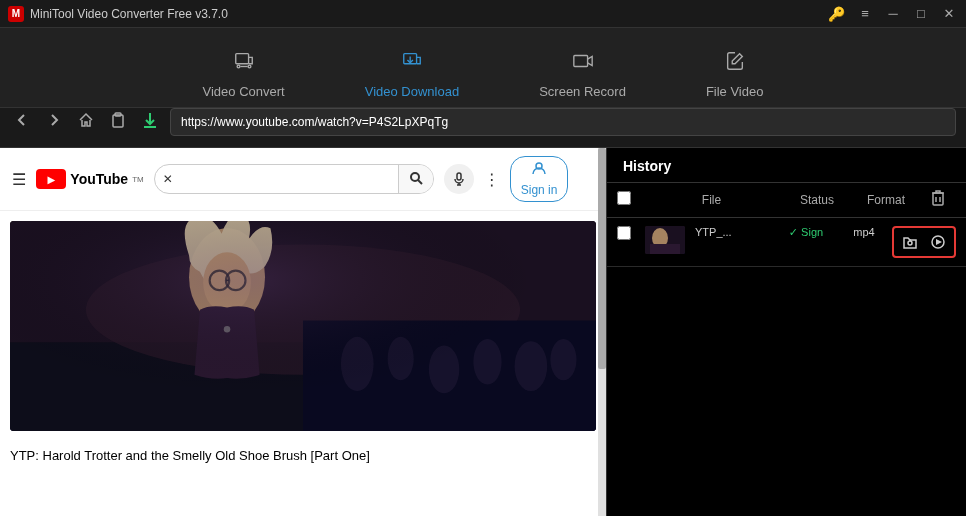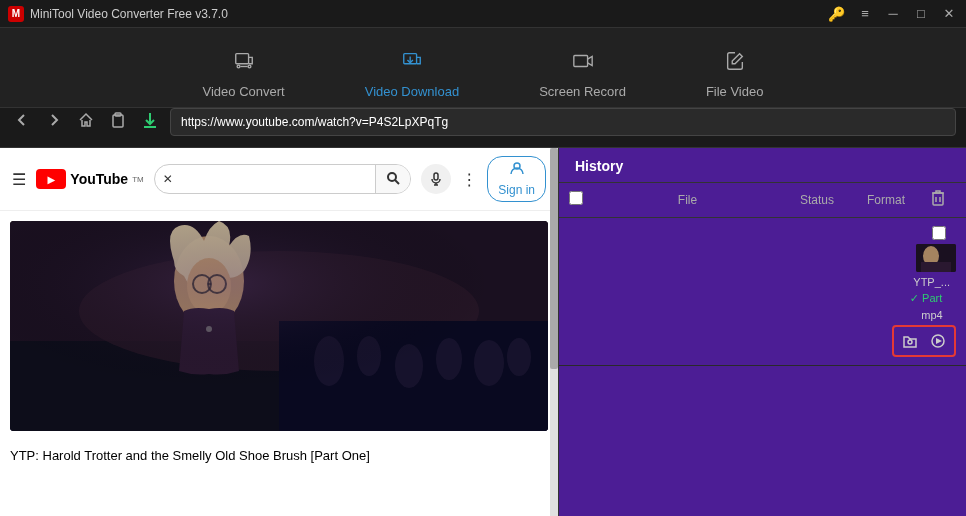--- a/index.html
+++ b/index.html
@@ -288,22 +288,22 @@
     }
     .browser-scrollbar-thumb {
       width: 100%;
       height: 60%;
       background: #aaa;
       border-radius: 2px;
     }
 
     
     .history-panel {
-      width: 408px;
-      background: #4c1d95;
+      width: 360px;
+      background: #000000;
       border-left: 1px solid #333;
       display: flex;
       flex-direction: column;
     }
     .history-header {
       padding: 10px 16px 8px;
       font-size: 14px;
       font-weight: 600;
       color: #fff;
       border-bottom: 1px solid #333;
@@ -341,25 +341,24 @@
       display: flex;
       justify-content: center;
     }
     .delete-all-btn {
       font-size: 16px;
       color: #aaa;
       cursor: pointer;
     }
     .history-row {
       display: flex;
-      align-items: flex-end;
+      align-items: flex-start;
       padding: 8px 10px;
       border-bottom: 1px solid #2a2a2a;
       gap: 4px;
-      flex-direction: column;
     }
     .history-check {
       width: 24px;
       display: flex;
       align-items: center;
     }
     .history-thumb {
       width: 40px;
       height: 28px;
       background: linear-gradient(135deg, #2c1810, #1a1a3a);
@@ -637,21 +636,21 @@
         <input type="checkbox" style="">
       </div>
       <div class="history-thumb">
         <svg width="40" height="28" viewBox="0 0 40 28">
           <rect width="40" height="28" fill="#1a1020"></rect>
           <ellipse cx="15" cy="12" rx="8" ry="10" fill="#c8a070" opacity="0.8"></ellipse>
           <rect x="5" y="18" width="30" height="10" fill="#2a1830"></rect>
         </svg>
       </div>
       <div class="history-filename">YTP_...</div>
-      <div class="history-status">✓ Part</div>
+      <div class="history-status">✓ Sign</div>
       <div class="history-format">mp4</div>
       <div class="history-actions">
         <div class="history-action-btn" title="Open folder">
           <svg width="16" height="16" viewBox="0 0 16 16" fill="none" stroke="#ccc" stroke-width="1.5">
             <path d="M2,4h4l2,2h6v8H2V4z"></path>
             <circle cx="8" cy="9" r="2"></circle>
             <line x1="8" y1="7" x2="8" y2="5"></line>
           </svg>
         </div>
         <div class="history-action-btn" title="Play">

